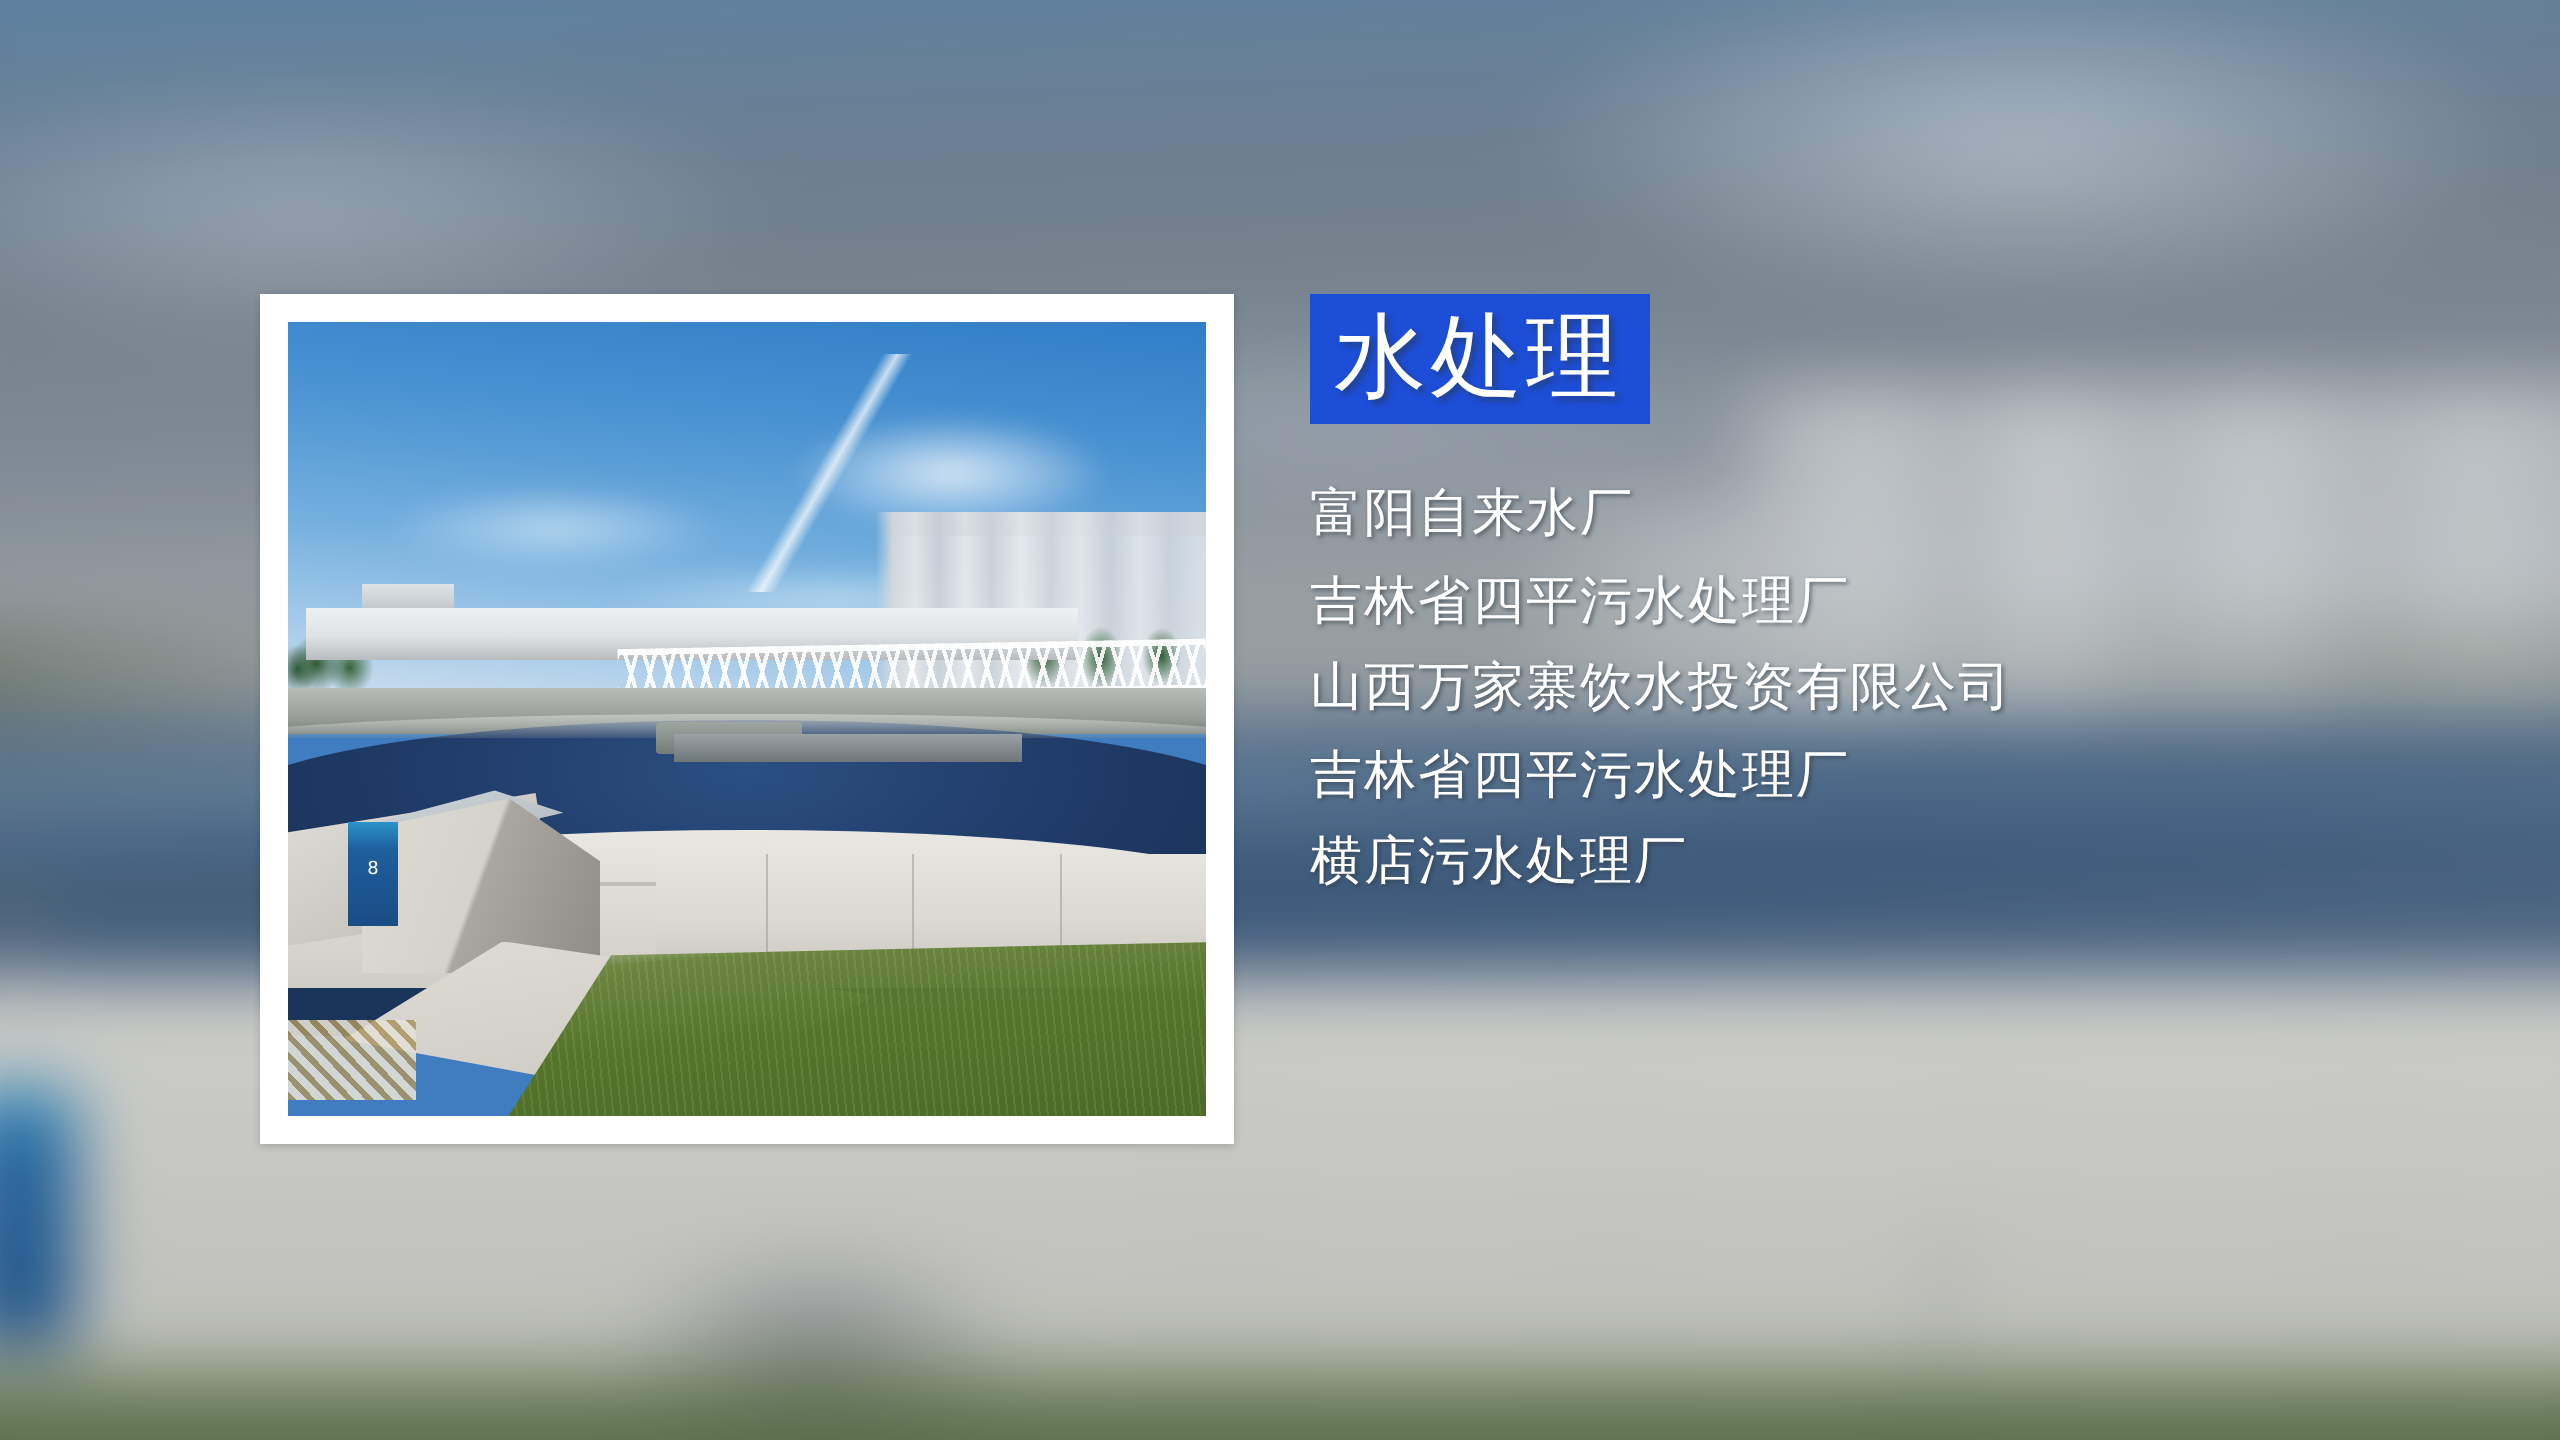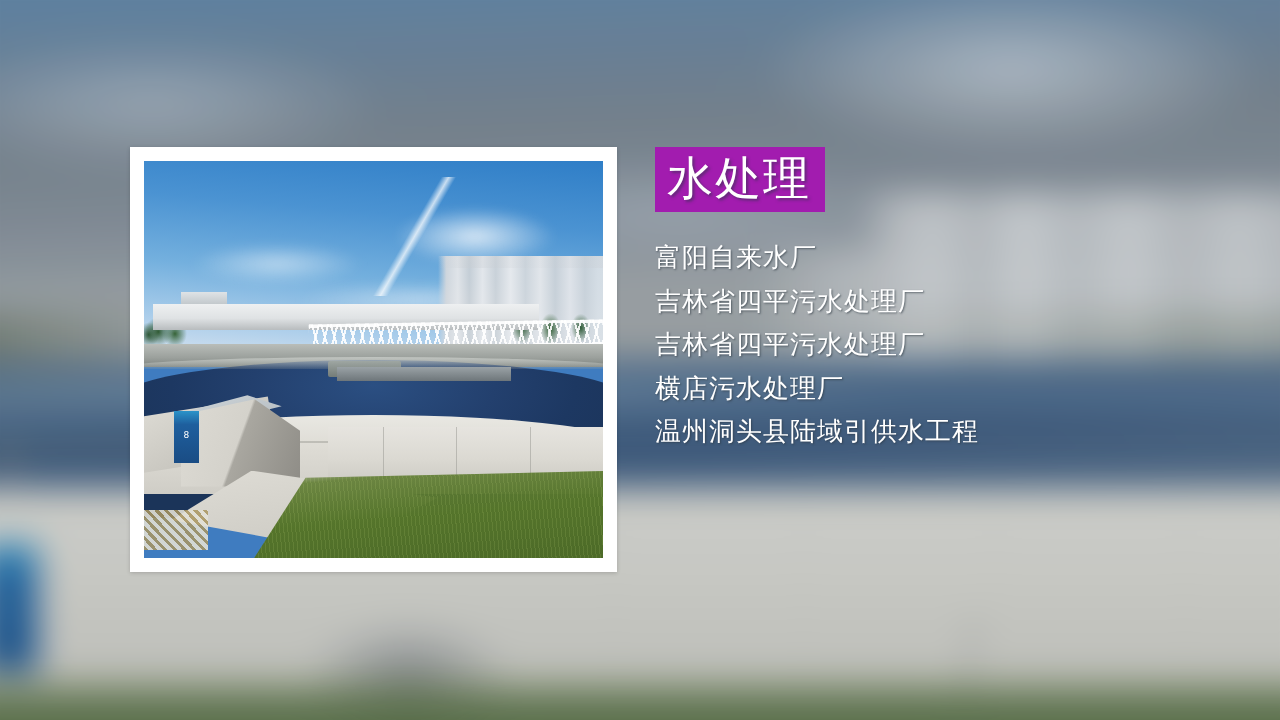--- a/index.html
+++ b/index.html
@@ -240,21 +240,21 @@
     clip-path:polygon(14% 8%,100% 0,100% 100%,0 100%);}
   .p-grass-tex{position:absolute;left:24%;bottom:0;width:80%;height:22%;
     background:repeating-linear-gradient(84deg,rgba(140,165,90,.22) 0 1px,rgba(60,90,36,.12) 1px 4px);
     clip-path:polygon(14% 8%,100% 0,100% 100%,0 100%);}
   .p-grate{position:absolute;left:0;bottom:2%;width:14%;height:10%;
     background:repeating-linear-gradient(46deg,rgba(170,150,96,.85) 0 3px,rgba(226,224,214,.9) 3px 7px);}
 
   
   .content{position:absolute;left:655px;top:147px;width:600px;}
   .title-badge{
-    display:inline-block;background:#a21caf;
+    display:inline-block;background:#1d4ed8;
     padding:6px 14px 9px 12px;
   }
   .title-text{
     font-size:46px;line-height:50px;color:#ffffff;font-weight:400;
     letter-spacing:2px;
     text-shadow:2px 2px 3px rgba(40,55,70,.55);
     white-space:nowrap;
   }
   .list{margin-top:24px;}
   .list-item{
@@ -332,19 +332,19 @@
     </div>
   </div>
 
   <div class="content">
     <div class="title-badge">
       <div class="title-text">水处理</div>
     </div>
     <div class="list">
       <div class="list-item">富阳自来水厂</div>
       <div class="list-item">吉林省四平污水处理厂</div>
+      <div class="list-item">山西万家寨饮水投资有限公司</div>
       <div class="list-item">吉林省四平污水处理厂</div>
       <div class="list-item">横店污水处理厂</div>
-      <div class="list-item">温州洞头县陆域引供水工程</div>
     </div>
   </div>
 
 </div>
 
 </body></html>

